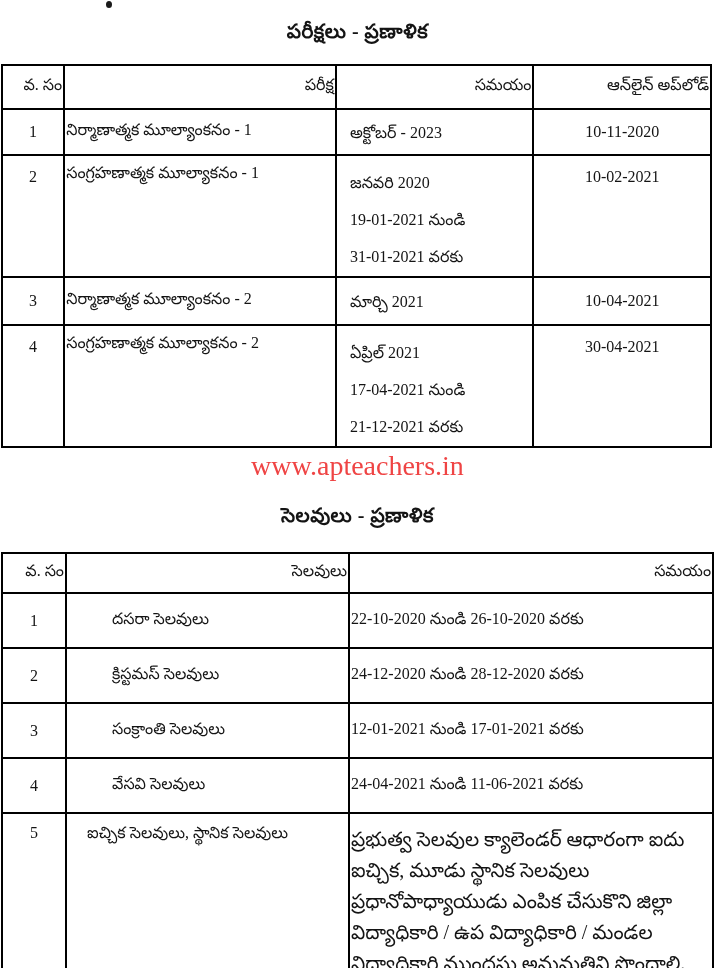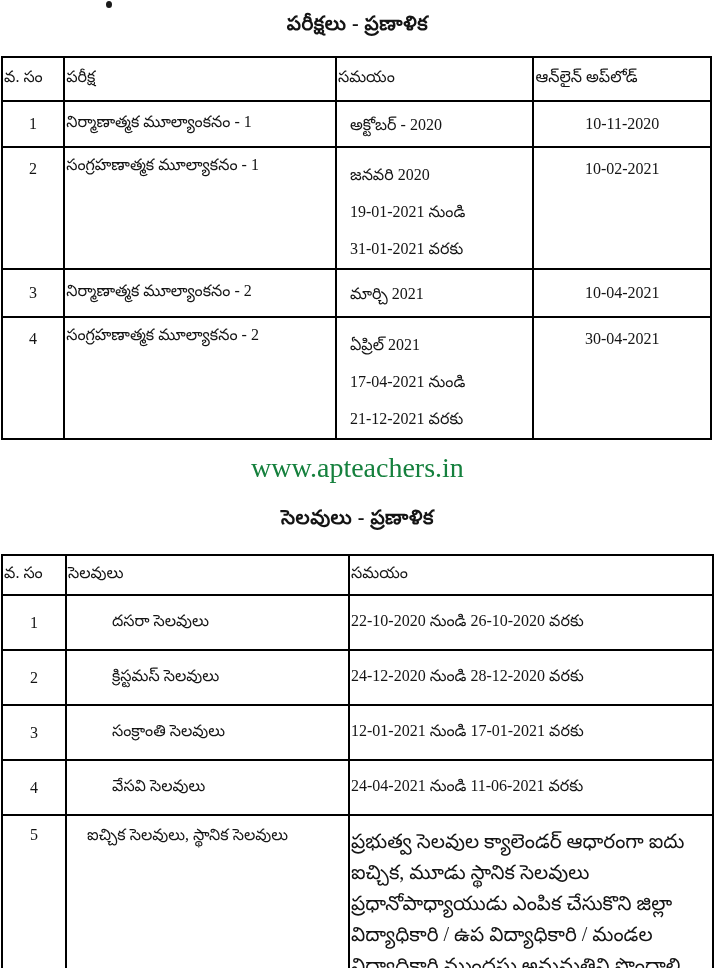--- a/index.html
+++ b/index.html
@@ -23,35 +23,35 @@
     height: 7px;
     background: #1a1a1a;
     border-radius: 50%;
   }
   .title {
     text-align: center;
     font-weight: bold;
     font-size: 20px;
     letter-spacing: 0.5px;
   }
-  .title-exams { padding-top: 12px; height: 28px; }
+  .title-exams { padding-top: 20px; height: 28px; }
   .title-holidays { margin-top: 20px; height: 30px; }
   table {
     border-collapse: collapse;
     table-layout: fixed;
     margin-left: 1px;
     width: 711px;
   }
   td, th {
     border: 2px solid #000;
     font-weight: normal;
     font-size: 16px;
     overflow: hidden;
   }
-  th { text-align: left; }
+  th { text-align: right; }
   
   .t-exams { margin-top: 16px; }
   .t-exams .c1 { width: 62px; }
   .t-exams .c2 { width: 271px; }
   .t-exams .c3 { width: 197px; }
   .t-exams .c4 { width: 177px; }
   .rh-head { height: 44px; }
   .rh-s1 { height: 46px; }
   .rh-m1 { height: 112px; }
   .rh-s2 { height: 48px; }
@@ -62,22 +62,22 @@
   td.upload { text-align: center; }
   tr.vtop td { vertical-align: top; padding-top: 8px; }
   .tline { line-height: 37px; white-space: nowrap; }
   tr.vtop td.upload { padding-top: 12px; }
   tr.vtop td.sno { padding-top: 12px; }
   
   .watermark {
     text-align: center;
     font-size: 28px;
     font-family: "Liberation Serif", serif;
-    color: #15803d;
-    margin-top: 12px;
+    color: #ef4444;
+    margin-top: 2px;
     height: 34px;
   }
   .t-holidays { margin-top: 18px; }
   .t-holidays .c1 { width: 64px; }
   .t-holidays .c2 { width: 283px; }
   .t-holidays .c3 { width: 364px; }
   .hh { height: 40px; }
   .hr { height: 55px; }
   .hr5 { height: 186px; }
   td.hsno { text-align: center; }
@@ -107,21 +107,21 @@
       <tr class="rh-head">
     <th>వ. సం</th>
     <th>పరీక్ష</th>
     <th>సమయం</th>
     <th>ఆన్‌లైన్  అప్‌లోడ్</th>
   </tr>
   <tr class="rh-s1">
     <td class="sno">1</td>
     <td class="exam">నిర్మాణాత్మక మూల్యాంకనం  -  1</td>
     <td class="time">
-      <div class="tline">అక్టోబర్ - 2020</div>
+      <div class="tline">అక్టోబర్ - 2023</div>
     </td>
     <td class="upload">10-11-2020</td>
   </tr>
   <tr class="rh-m1 vtop">
     <td class="sno">2</td>
     <td class="exam">సంగ్రహణాత్మక మూల్యాకనం  -  1</td>
     <td class="time">
       <div class="tline">జనవరి 2020</div>
       <div class="tline">19-01-2021 నుండి</div>
       <div class="tline">31-01-2021 వరకు</div>

